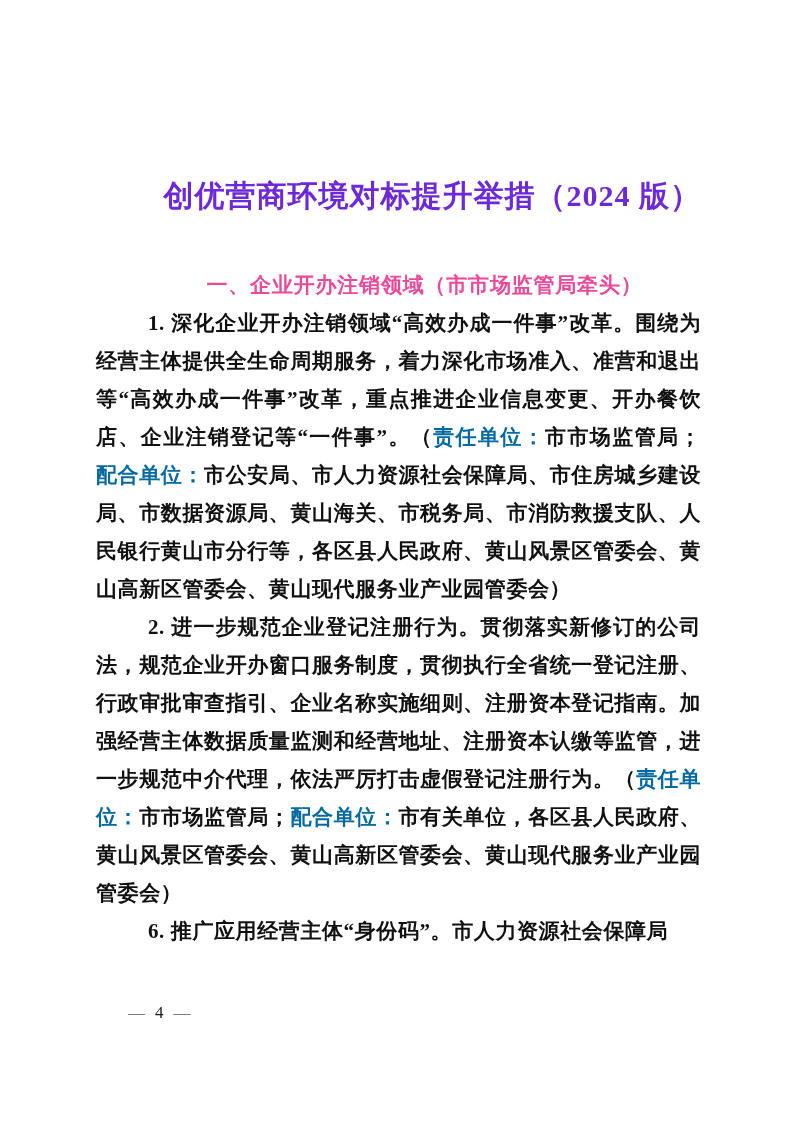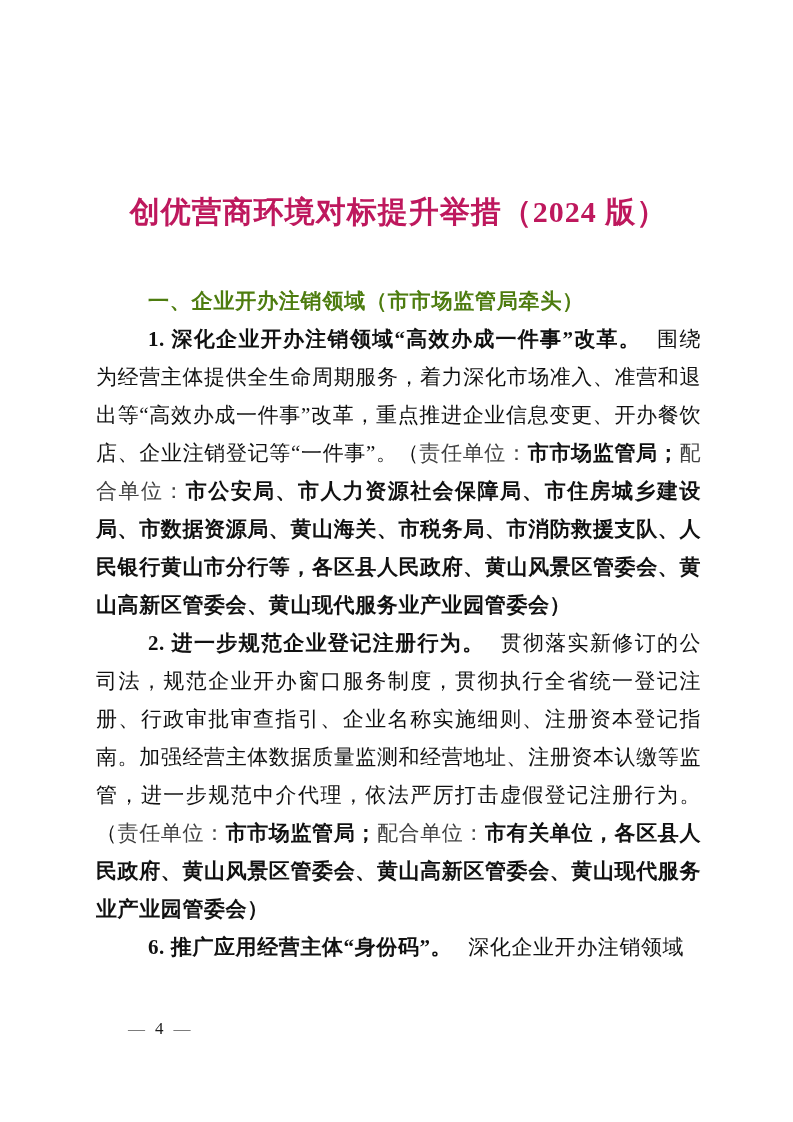--- a/index.html
+++ b/index.html
@@ -14,57 +14,58 @@
     margin: 0 auto;
     background: #ffffff;
     overflow: hidden;
     color: #161616;
     font-family: "Liberation Serif", "DejaVu Serif", serif;
   }
   .content {
     padding: 176px 92px 0 96px;
   }
   .doc-title {
-    margin: 16px;
+    margin: 0;
     font-size: 30px;
     line-height: 40px;
     font-weight: bold;
-    text-align: center;
+    text-align: right;
     letter-spacing: 1px;
-    color: #be185d;
+    color: #6d28d9;
     font-family: "Liberation Serif", "DejaVu Serif", serif;
   }
   .section-heading {
     margin: 50px 0 0 0;
     font-size: 21px;
     line-height: 38px;
     font-weight: bold;
     text-indent: 52px;
     letter-spacing: 0.8px;
-    color: #4d7c0f;
+    color: #ec4899;
     font-family: "Liberation Sans", "DejaVu Sans", sans-serif;
+    text-align: center;
   }
   .doc-body {
     margin: 0;
   }
   .body-paragraph {
     margin: 0;
     font-size: 21px;
     line-height: 38px;
     letter-spacing: 0.6px;
     text-align: justify;
     text-align-last: left;
     text-indent: 52px;
     color: #111111;
   }
-  .seg-normal { font-weight: normal; margin-left: 16px; }
+  .seg-normal { font-weight: bold; }
   .seg-kai    { font-weight: bold; }
   .seg-kai-bold {
-    font-weight: normal;
-    color: #404040;
+    font-weight: bold;
+    color: #0369a1;
   }
   .page-footer {
     margin: 52px 0 0 32px;
     font-size: 17px;
     line-height: 22px;
     color: #222222;
   }
   .footer-dash {
     color: #666666;
     letter-spacing: 0;
@@ -80,21 +81,21 @@
 <div class="page">
   <div class="content">
 
     <h1 class="doc-title">创优营商环境对标提升举措（2024 版）</h1>
 
     <h2 class="section-heading">一、企业开办注销领域（市市场监管局牵头）</h2>
 
     <div class="doc-body">
         <p class="body-paragraph"><span class="seg-kai">1. 深化企业开办注销领域“高效办成一件事”改革。</span><span class="seg-normal">围绕为经营主体提供全生命周期服务，着力深化市场准入、准营和退出等“高效办成一件事”改革，重点推进企业信息变更、开办餐饮店、企业注销登记等“一件事”。（</span><span class="seg-kai-bold">责任单位：</span><span class="seg-kai">市市场监管局；</span><span class="seg-kai-bold">配合单位：</span><span class="seg-kai">市公安局、市人力资源社会保障局、市住房城乡建设局、市数据资源局、黄山海关、市税务局、市消防救援支队、人民银行黄山市分行等，各区县人民政府、黄山风景区管委会、黄山高新区管委会、黄山现代服务业产业园管委会）</span></p>
         <p class="body-paragraph"><span class="seg-kai">2. 进一步规范企业登记注册行为。</span><span class="seg-normal">贯彻落实新修订的公司法，规范企业开办窗口服务制度，贯彻执行全省统一登记注册、行政审批审查指引、企业名称实施细则、注册资本登记指南。加强经营主体数据质量监测和经营地址、注册资本认缴等监管，进一步规范中介代理，依法严厉打击虚假登记注册行为。（</span><span class="seg-kai-bold">责任单位：</span><span class="seg-kai">市市场监管局；</span><span class="seg-kai-bold">配合单位：</span><span class="seg-kai">市有关单位，各区县人民政府、黄山风景区管委会、黄山高新区管委会、黄山现代服务业产业园管委会）</span></p>
-        <p class="body-paragraph"><span class="seg-kai">6. 推广应用经营主体“身份码”。</span><span class="seg-normal">深化企业开办注销领域</span></p>
+        <p class="body-paragraph"><span class="seg-kai">6. 推广应用经营主体“身份码”。</span><span class="seg-normal">市人力资源社会保障局</span></p>
       </div>
 
     <div class="page-footer">
       <span class="footer-dash">—</span><span class="footer-number">4</span><span class="footer-dash">—</span>
     </div>
 
   </div>
 </div>
 
 </body></html>

